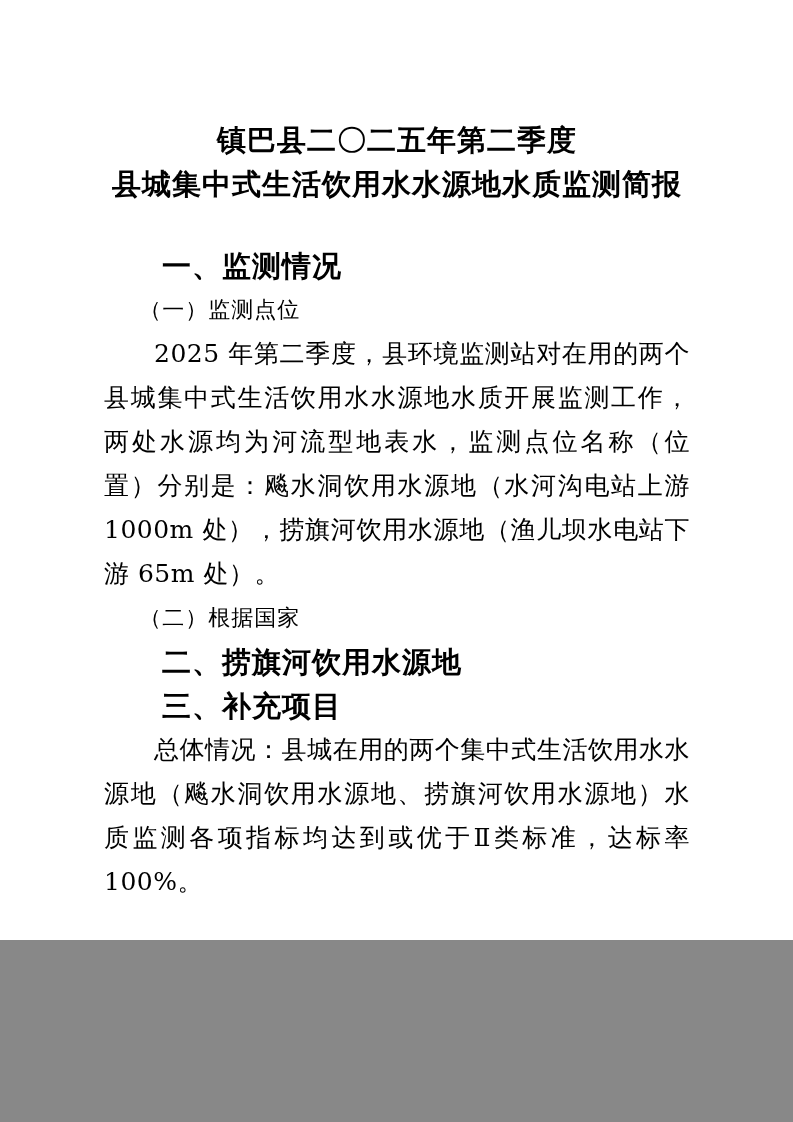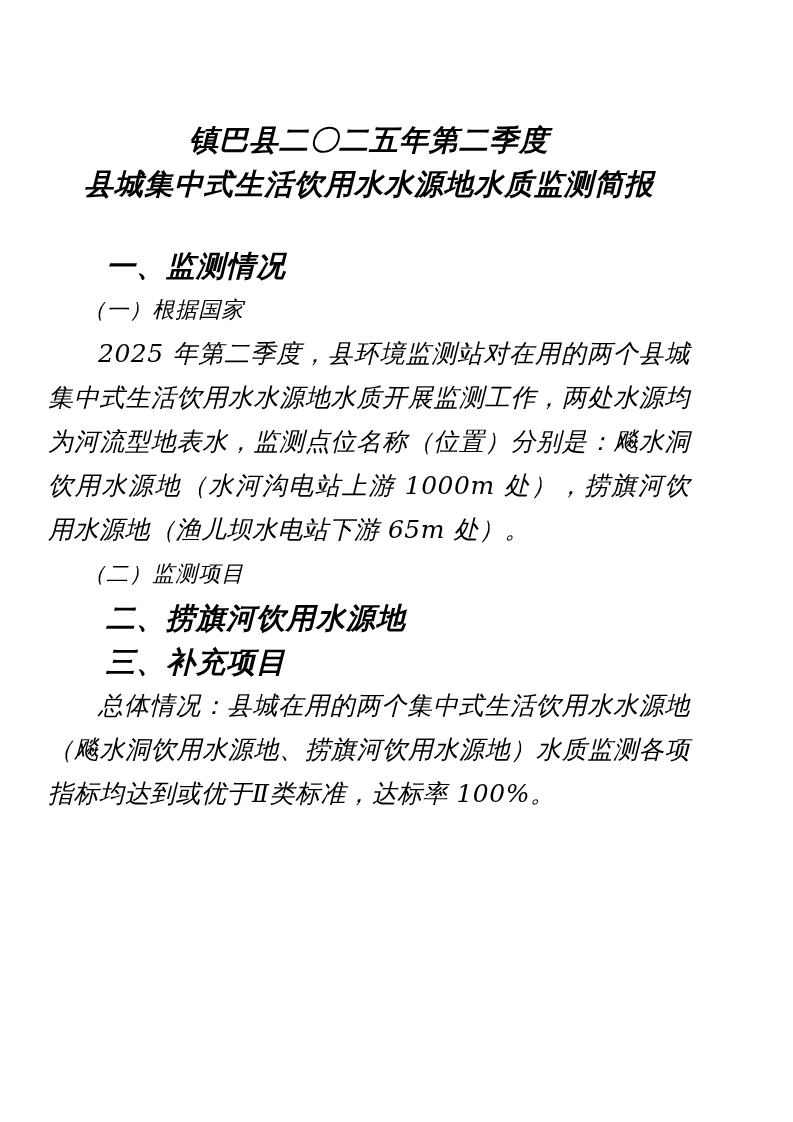--- a/index.html
+++ b/index.html
@@ -3,28 +3,27 @@
 <meta charset="utf-8">
 <style>
   html, body {
     margin: 0;
     padding: 0;
     background: #888;
   }
   .page {
     position: relative;
     width: 793px;
-    height: 1122px;
+    height: 940px;
     margin: 0 auto;
     background: #ffffff;
     color: #000000;
     overflow: hidden;
     box-sizing: border-box;
-    padding: 118px 103px 0 48px;
-    font-style: italic;
+    padding: 118px 103px 0 104px;
   }
   .doc-title {
     text-align: center;
     font-family: "DejaVu Sans", "Liberation Sans", sans-serif;
     font-weight: bold;
     font-size: 29px;
     line-height: 44px;
     letter-spacing: 1px;
   }
   .body-flow {
@@ -64,25 +63,25 @@
 
   <div class="doc-title">
     <div>镇巴县二〇二五年第二季度</div>
     <div>县城集中式生活饮用水水源地水质监测简报</div>
   </div>
 
   <div class="body-flow">
 
     <div class="sec-heading">一、监测情况</div>
 
-    <div class="sub-heading">（一）根据国家</div>
+    <div class="sub-heading">（一）监测点位</div>
 
     <p class="para">2025 年第二季度，县环境监测站对在用的两个县城集中式生活饮用水水源地水质开展监测工作，两处水源均为河流型地表水，监测点位名称（位置）分别是：飚水洞饮用水源地（水河沟电站上游 1000m 处），捞旗河饮用水源地（渔儿坝水电站下游 65m 处）。</p>
 
-    <div class="sub-heading">（二）监测项目</div>
+    <div class="sub-heading">（二）根据国家</div>
 
 
     <div class="sec-heading">二、捞旗河饮用水源地</div>
 
 
     <div class="sec-heading">三、补充项目</div>
 
     <p class="para">总体情况：县城在用的两个集中式生活饮用水水源地（飚水洞饮用水源地、捞旗河饮用水源地）水质监测各项指标均达到或优于Ⅱ类标准，达标率 100%。</p>
 
   </div>

